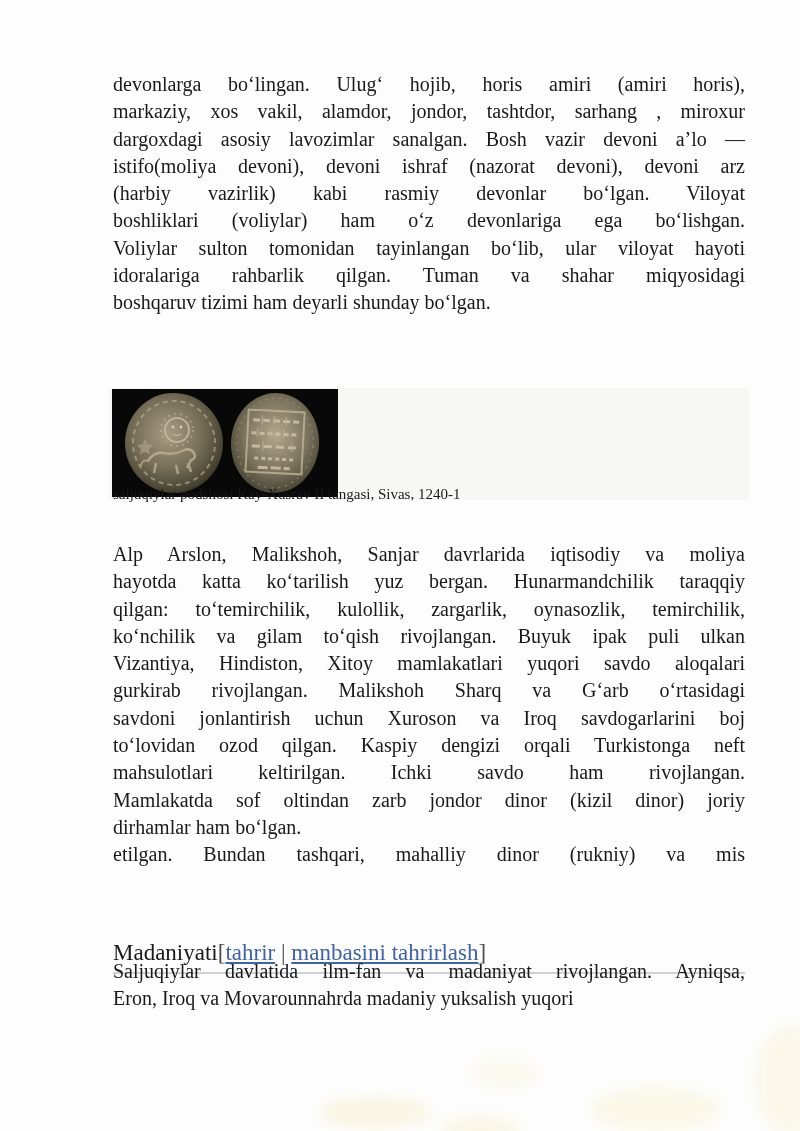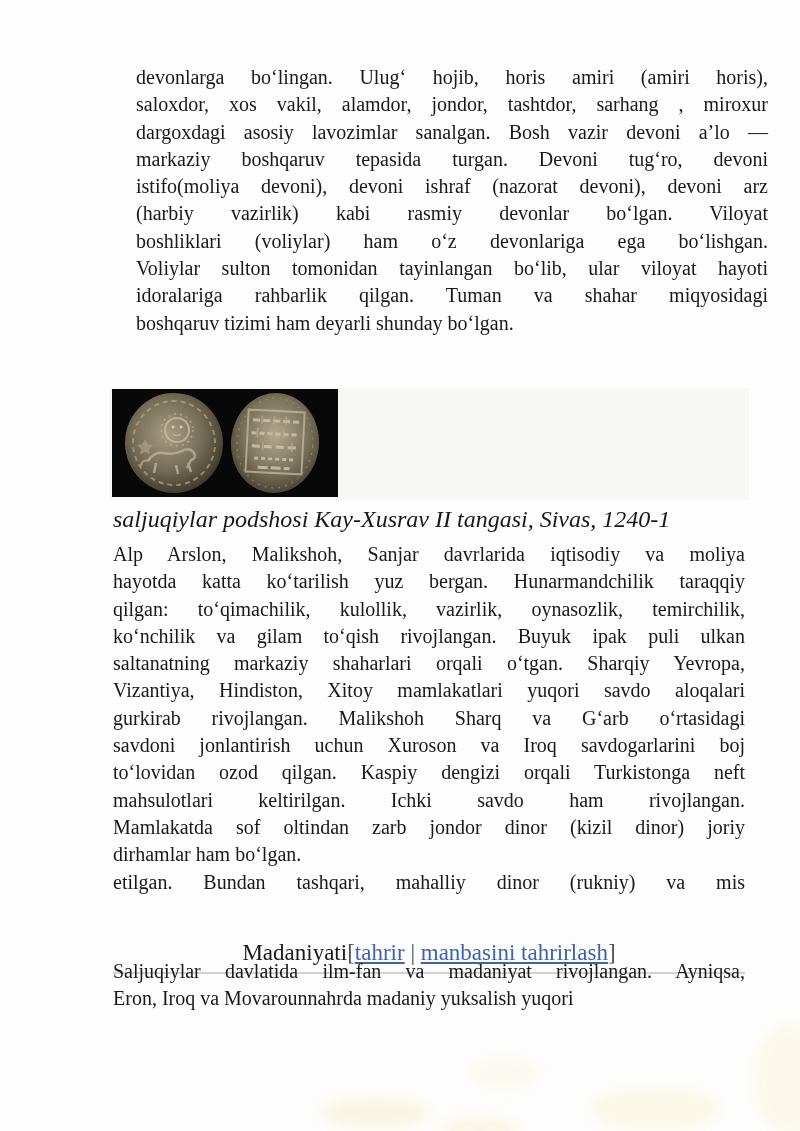--- a/index.html
+++ b/index.html
@@ -6,25 +6,25 @@
   body{
     width:800px;height:1131px;position:relative;overflow:hidden;
     background:#fdfdfd;
     font-family:"Liberation Serif","DejaVu Serif",serif;
     color:#191919;
   }
   .content{position:absolute;left:113px;top:0;width:632px;}
   .para{position:absolute;left:0;width:632px;font-size:20px;line-height:27.3px;}
   .jl{width:632px;text-align:justify;text-align-last:justify;white-space:normal;}
   .jl.last{text-align-last:left;}
-  #p1{top:64px;margin-left:23px;}
+  #p1{top:71px;}
   .figband{position:absolute;left:-4px;top:388px;width:640px;height:112px;background:#f7f7f5;}
   .thumb{position:absolute;left:-1px;top:389px;width:226px;height:108px;margin:0;padding:0;}
   .thumb svg{display:block;}
-  #caption{position:absolute;left:0;top:506px;width:632px;font-size:24px;line-height:27px;text-align:left;font-style:italic;}
+  #caption{position:absolute;left:0;top:481px;width:632px;font-size:15px;line-height:27px;text-align:left;}
   #p2{top:541px;}
   #heading{
     position:absolute;left:0;top:938px;width:632px;
     font-size:23px;line-height:30px;
     border-bottom:2px solid #cfd2d6;
     padding-bottom:4px;
   }
   .h-bracket,.h-divider{color:#4a4e52;}
   a.h-link{color:#3f63a8;text-decoration:underline;cursor:pointer;}
   #p3{top:958px;}
@@ -35,23 +35,22 @@
   .sm4{left:755px;top:1025px;width:70px;height:110px;background:rgba(248,241,205,.40);}
   .sm5{left:470px;top:1058px;width:70px;height:30px;background:rgba(247,240,205,.30);}
 </style>
 </head>
 <body>
 
 <div class="content">
 
   <div id="p1" class="para">
       <div class="jl">devonlarga bo‘lingan. Ulug‘ hojib, horis amiri (amiri horis),</div>
-      <div class="jl">saloxdor, xos vakil, alamdor, jondor, tashtdor, sarhang , miroxur</div>
+      <div class="jl">markaziy, xos vakil, alamdor, jondor, tashtdor, sarhang , miroxur</div>
       <div class="jl">dargoxdagi asosiy lavozimlar sanalgan. Bosh vazir devoni a’lo —</div>
-      <div class="jl">markaziy boshqaruv tepasida turgan. Devoni tug‘ro, devoni</div>
       <div class="jl">istifo(moliya devoni), devoni ishraf (nazorat devoni), devoni arz</div>
       <div class="jl">(harbiy vazirlik) kabi rasmiy devonlar bo‘lgan. Viloyat</div>
       <div class="jl">boshliklari (voliylar) ham o‘z devonlariga ega bo‘lishgan.</div>
       <div class="jl">Voliylar sulton tomonidan tayinlangan bo‘lib, ular viloyat hayoti</div>
       <div class="jl">idoralariga rahbarlik qilgan. Tuman va shahar miqyosidagi</div>
       <div class="jl last">boshqaruv tizimi ham deyarli shunday bo‘lgan.</div>
     </div>
 
   <div class="figband"></div>
 
@@ -112,34 +111,33 @@
         <ellipse rx="38" ry="45" fill="none" stroke="#a99d81" stroke-width="1.5" stroke-dasharray="2 5" opacity="0.5" transform="rotate(5)"></ellipse>
       </g>
     </svg>
   </figure>
 
   <div id="caption">saljuqiylar podshosi Kay-Xusrav II tangasi, Sivas, 1240-1</div>
 
   <div id="p2" class="para">
       <div class="jl">Alp Arslon, Malikshoh, Sanjar davrlarida iqtisodiy va moliya</div>
       <div class="jl">hayotda katta ko‘tarilish yuz bergan. Hunarmandchilik taraqqiy</div>
-      <div class="jl">qilgan: to‘qimachilik, kulollik, vazirlik, oynasozlik, temirchilik,</div>
+      <div class="jl">qilgan: to‘temirchilik, kulollik, zargarlik, oynasozlik, temirchilik,</div>
       <div class="jl">ko‘nchilik va gilam to‘qish rivojlangan. Buyuk ipak puli ulkan</div>
-      <div class="jl">saltanatning markaziy shaharlari orqali o‘tgan. Sharqiy Yevropa,</div>
       <div class="jl">Vizantiya, Hindiston, Xitoy mamlakatlari yuqori savdo aloqalari</div>
       <div class="jl">gurkirab rivojlangan. Malikshoh Sharq va G‘arb o‘rtasidagi</div>
       <div class="jl">savdoni jonlantirish uchun Xuroson va Iroq savdogarlarini boj</div>
       <div class="jl">to‘lovidan ozod qilgan. Kaspiy dengizi orqali Turkistonga neft</div>
       <div class="jl">mahsulotlari keltirilgan. Ichki savdo ham rivojlangan.</div>
       <div class="jl">Mamlakatda sof oltindan zarb jondor dinor (kizil dinor) joriy</div>
       <div class="jl last">dirhamlar ham bo‘lgan.</div>
       <div class="jl">etilgan. Bundan tashqari, mahalliy dinor (rukniy) va mis</div>
     </div>
 
-  <h2 id="heading" style="margin:0;font-weight:normal;text-align:center;">
+  <h2 id="heading" style="margin:0;font-weight:normal;">
     <span>Madaniyati</span><span class="h-bracket">[</span><a class="h-link">tahrir</a>
     <span class="h-divider">|</span>
     <a class="h-link">manbasini tahrirlash</a><span class="h-bracket">]</span>
   </h2>
 
   <div id="p3" class="para">
       <div class="jl">Saljuqiylar davlatida ilm-fan va madaniyat rivojlangan. Ayniqsa,</div>
       <div class="jl last">Eron, Iroq va Movarounnahrda madaniy yuksalish yuqori</div>
     </div>
 

